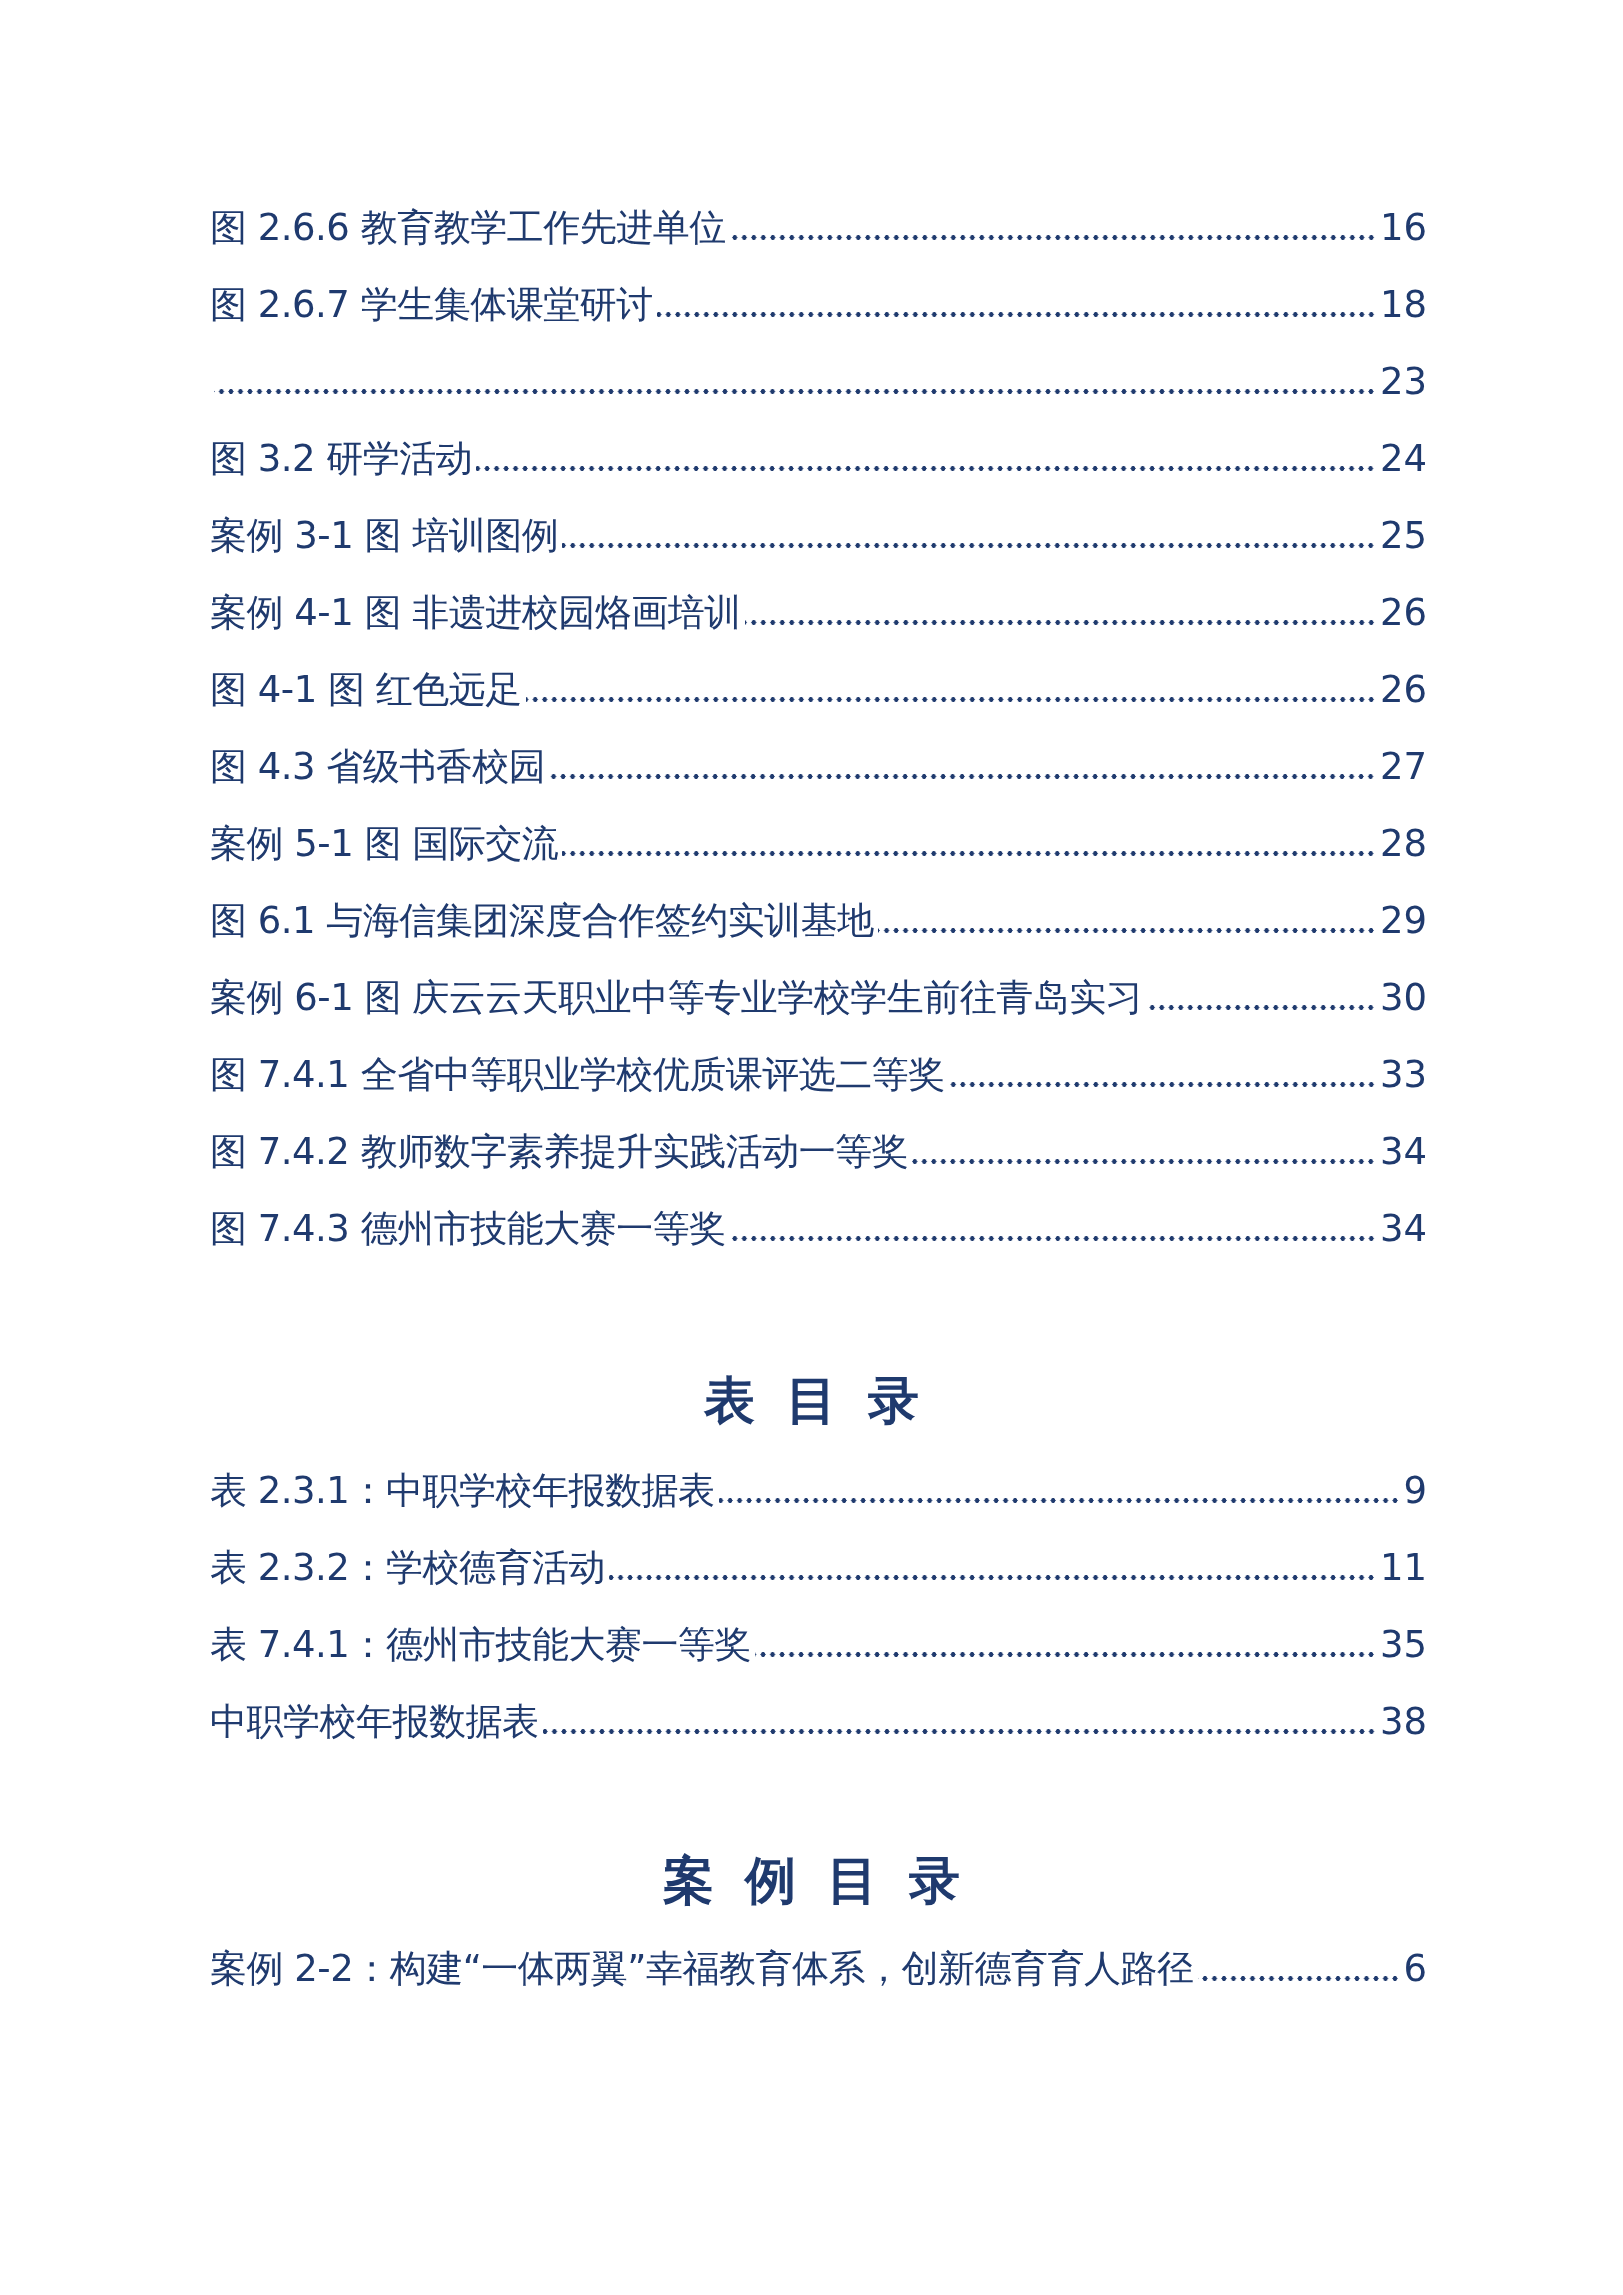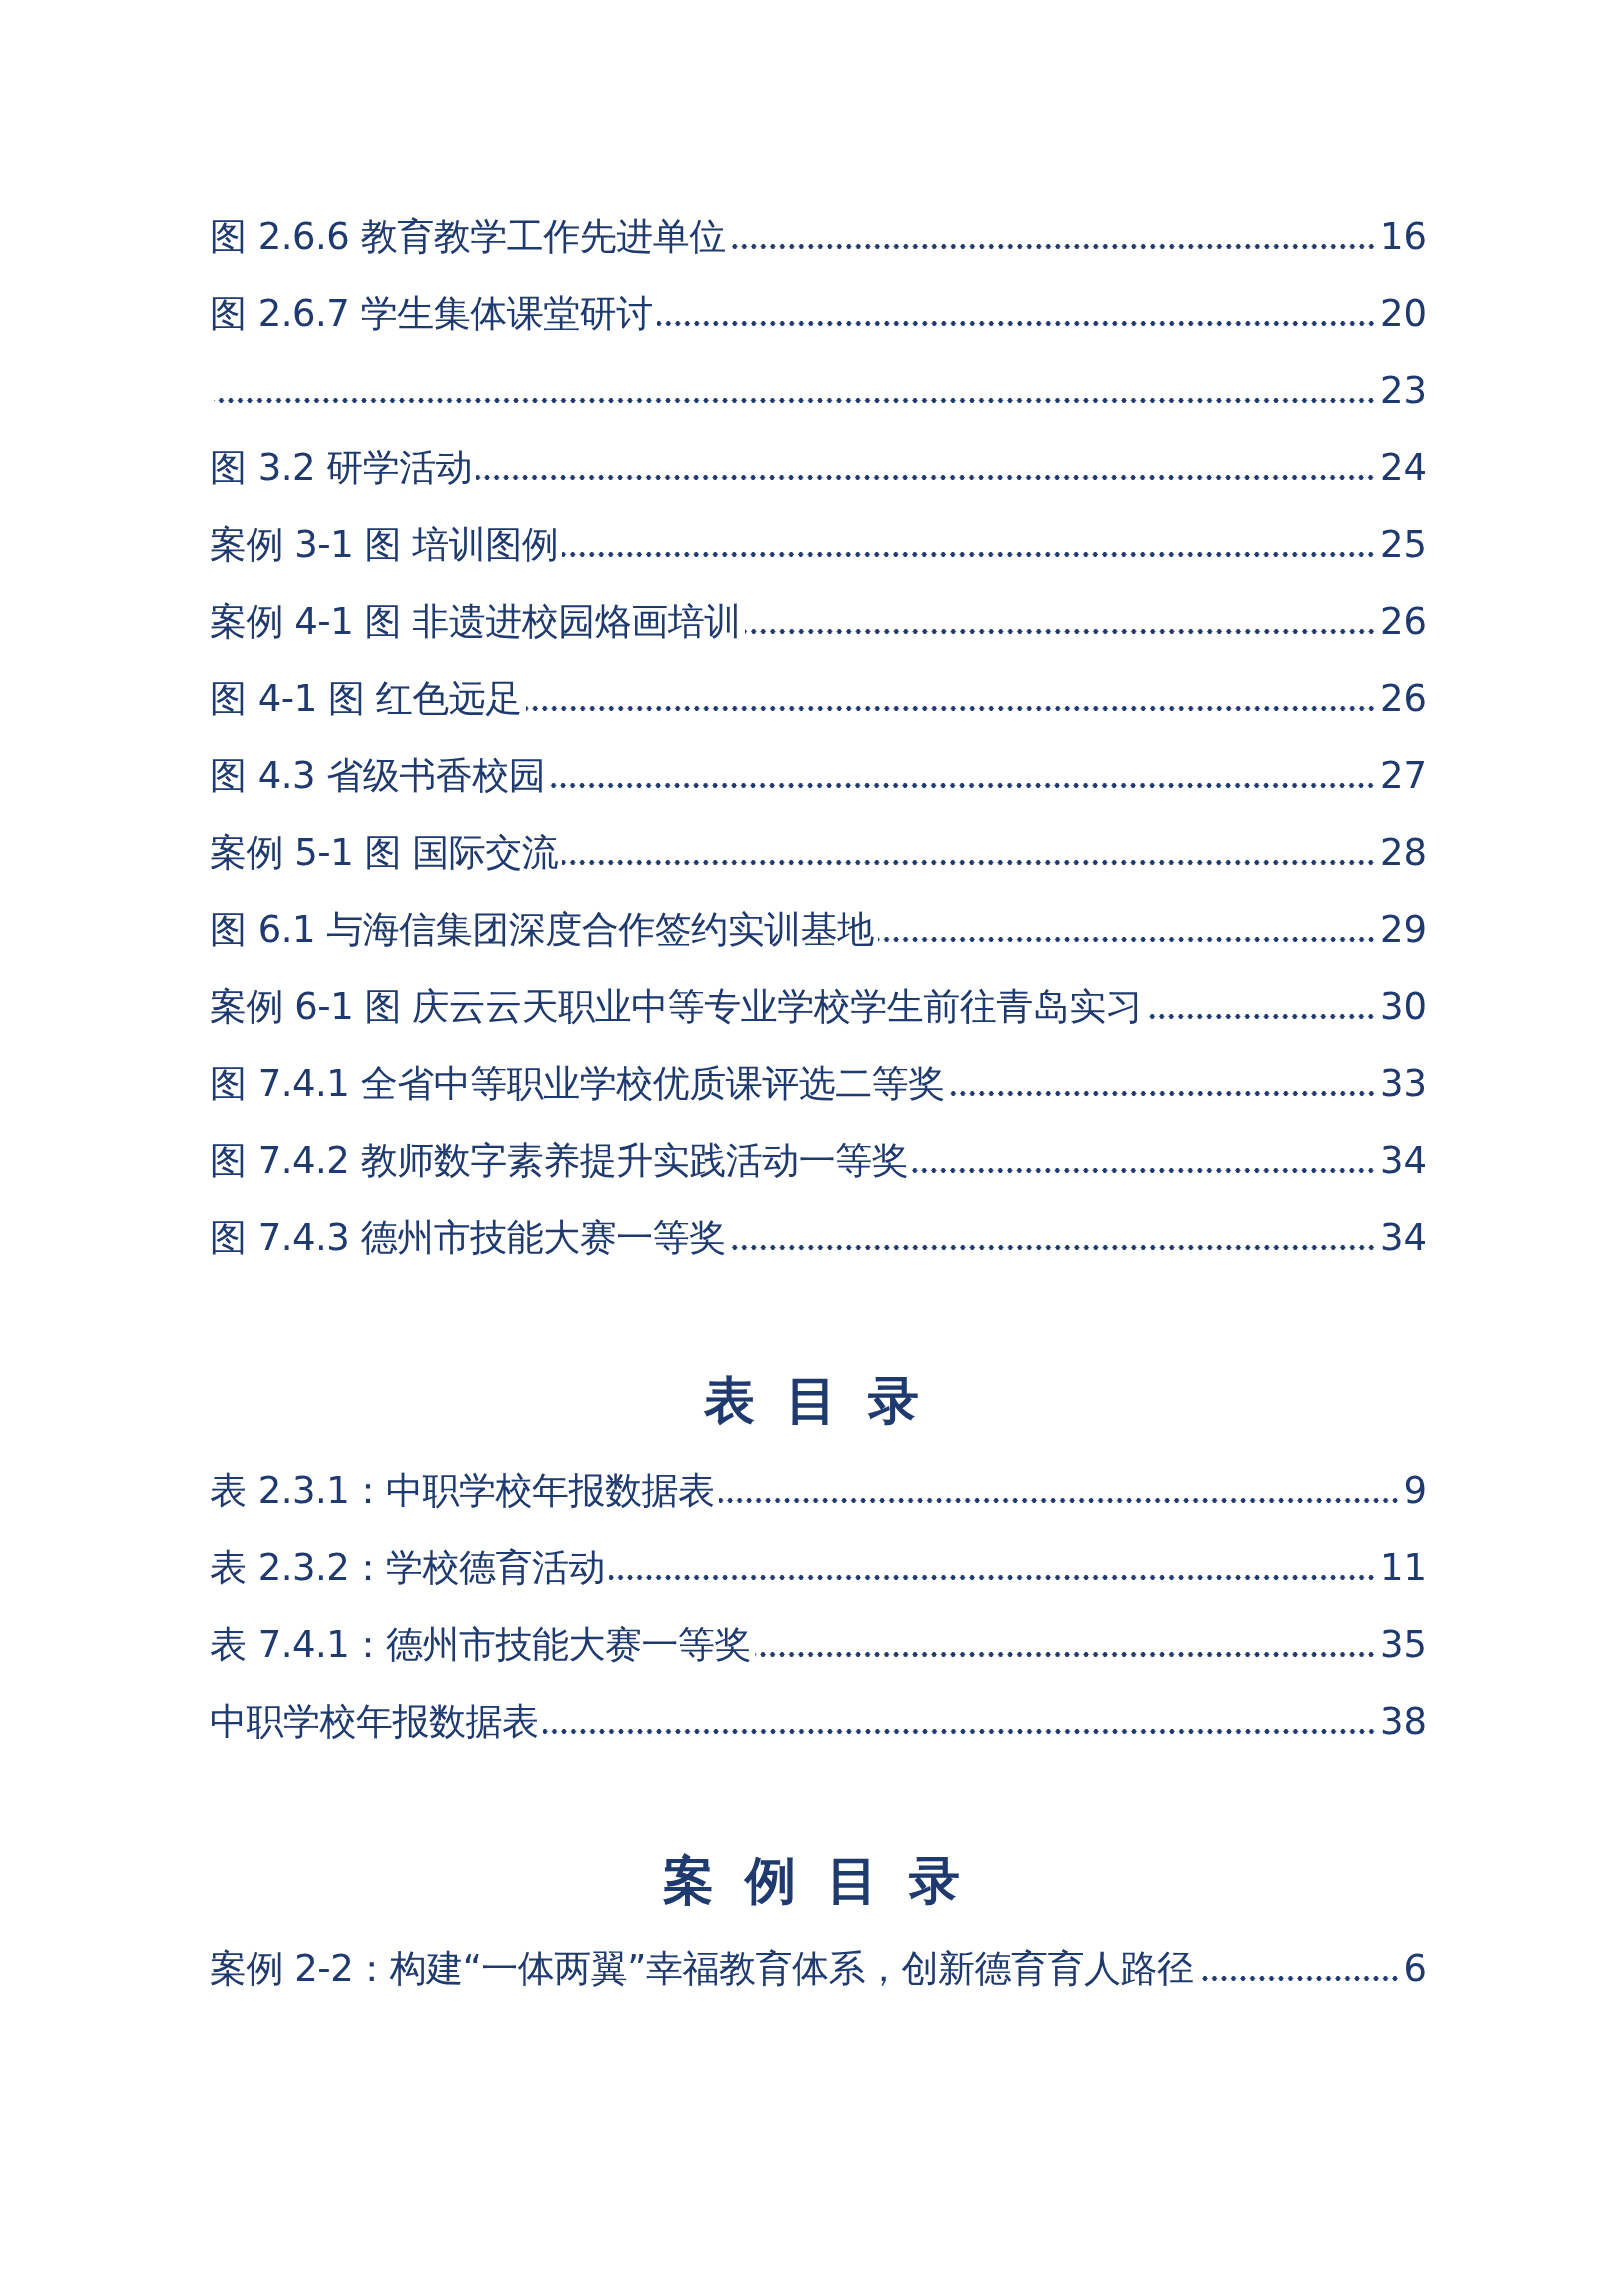--- a/index.html
+++ b/index.html
@@ -69,30 +69,30 @@
       letter-spacing: 31px;
       color: #1f3a6e;
       text-indent: 31px;
     }
   </style>
 </head>
 <body>
 
 <div class="page">
 
-  <div class="toc-section" style="top: 198px;">
+  <div class="toc-section" style="top: 189px;">
     <a class="toc-entry">
       <span class="toc-label">图 2.6.6  教育教学工作先进单位</span>
       <span class="toc-leader"></span>
       <span class="toc-page">16</span>
     </a>
     <a class="toc-entry">
       <span class="toc-label">图 2.6.7  学生集体课堂研讨</span>
       <span class="toc-leader"></span>
-      <span class="toc-page">20</span>
+      <span class="toc-page">18</span>
     </a>
     <a class="toc-entry">
       <span class="toc-leader"></span>
       <span class="toc-page">23</span>
     </a>
     <a class="toc-entry">
       <span class="toc-label">图 3.2 研学活动</span>
       <span class="toc-leader"></span>
       <span class="toc-page">24</span>
     </a>

